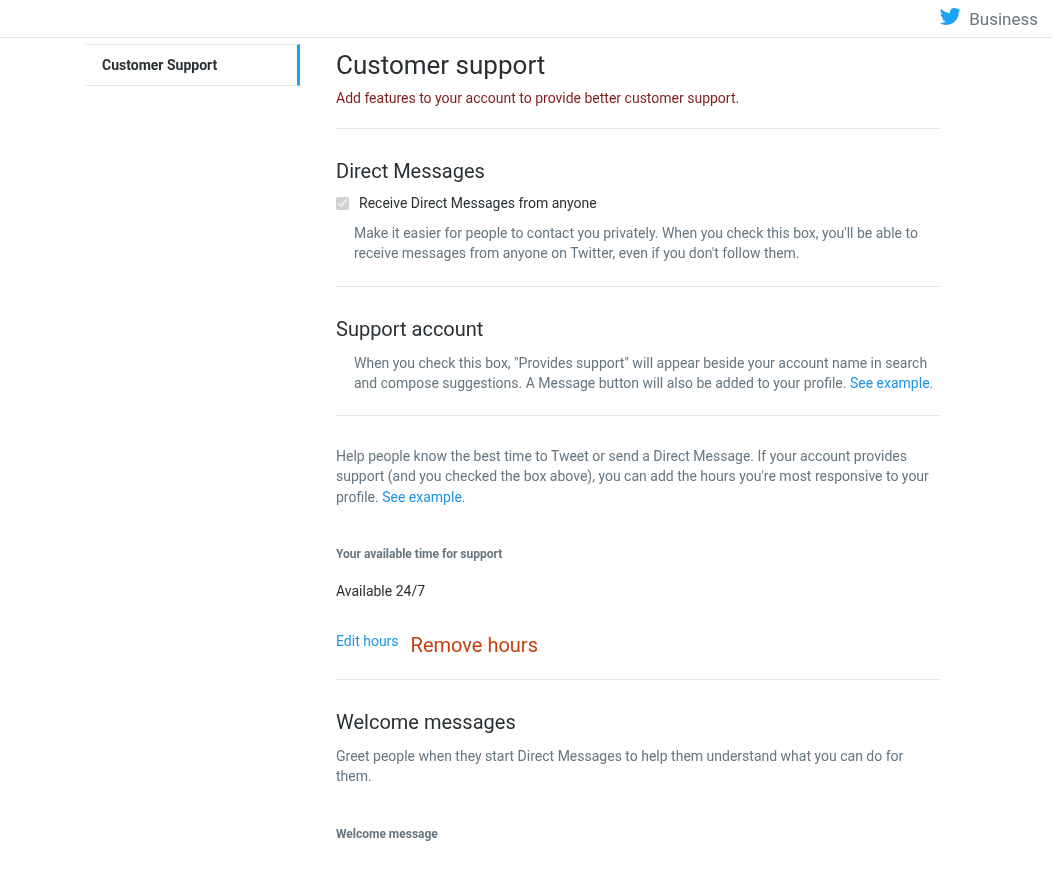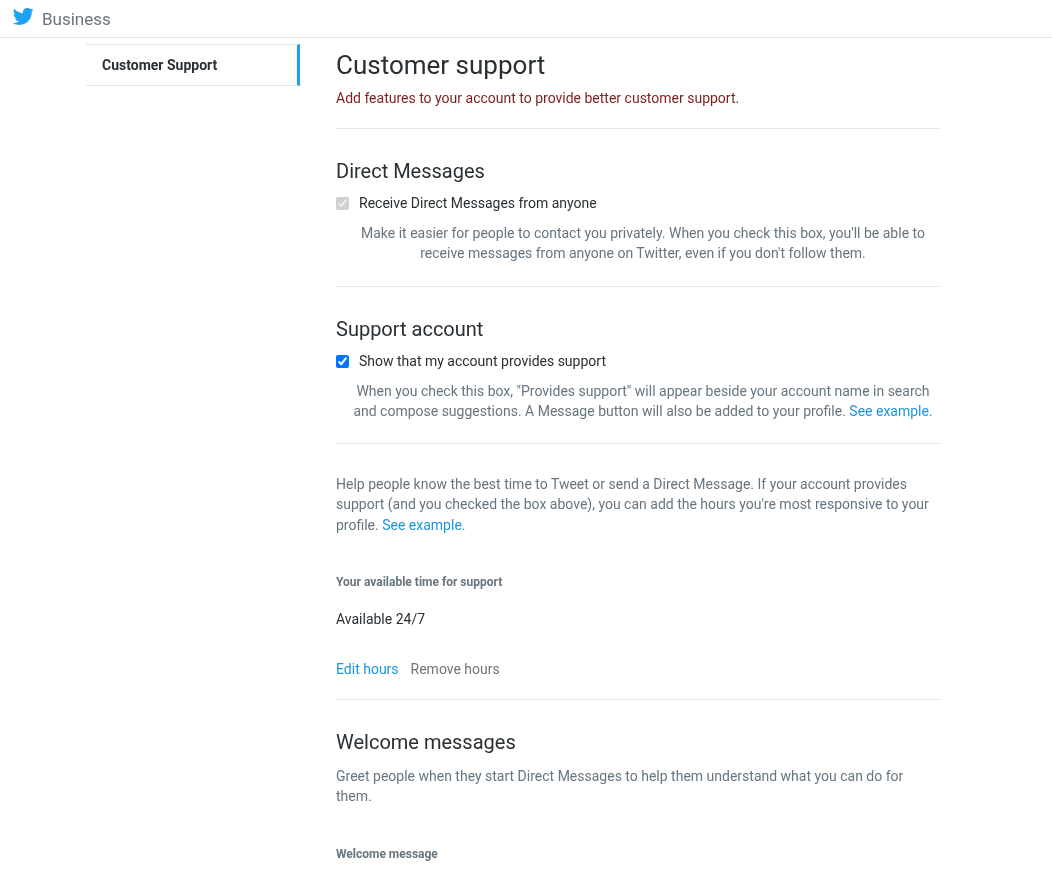--- a/index.html
+++ b/index.html
@@ -8,21 +8,21 @@
     font-size: 14px;
     color: #292f33;
     background: #fff;
     width: 1052px;
   }
   .top-bar {
     height: 38px;
     border-bottom: 1px solid #e1e8ed;
     display: flex;
     align-items: center;
-    justify-content: flex-start;
+    justify-content: flex-end;
     padding: 0 14px 0 12px;
   }
   .brand { display: flex; align-items: center; gap: 8px; }
   .brand-text { color: #66757f; font-size: 17px; }
   .user-block { display: flex; align-items: center; gap: 10px; }
   .user-name { color: #292f33; font-size: 14px; }
   .avatar {
     width: 28px; height: 28px; border-radius: 3px;
     background: linear-gradient(135deg,#bbb 0%,#777 40%,#ccc 60%,#888 100%);
     border: 1px solid #ccc;
@@ -53,31 +53,31 @@
   }
   h1.page-title { font-size: 26px; font-weight: 400; color: #292f33; margin-bottom: 10px; }
   .page-sub { color: #7f1d1d; font-size: 14px; }
   .divider { margin: 22px 0 30px 0; border: 0; border-top: 1px solid #e1e8ed; }
   h2.section-title { font-size: 20px; font-weight: 400; color: #292f33; margin-bottom: 12px; }
   .check-row { display: flex; align-items: flex-start; gap: 10px; }
   .check-row input[type=checkbox] { margin-top: 2px; }
   .check-label { color: #292f33; font-size: 14px; }
   .help-text {
     color: #66757f; font-size: 14px; line-height: 1.45;
-    margin-top: 12px; margin-left: 10px; text-align: center;
+    margin-top: 12px; margin-left: 18px;
   }
   .section-desc {
     color: #66757f; font-size: 14px; line-height: 1.45; margin-top: 4px;
   }
   a.link { color: #1b95e0; text-decoration: none; cursor: pointer; }
   .sub-head { font-weight: 700; color: #66757f; font-size: 12px; margin-top: 40px; }
   .availability { color: #292f33; font-size: 14px; margin-top: 22px; }
   .action-row { margin-top: 34px; display: flex; gap: 12px; }
   .edit-link { color: #1b95e0; font-size: 14px; cursor: pointer; }
-  .remove-link { color: #737373; font-size: 14px; cursor: pointer; }
+  .remove-link { color: #c2410c; font-size: 20px; cursor: pointer; }
 </style>
 </head>
 <body>
 
 <div class="top-bar">
   <div class="brand">
     <span>
       <svg width="22" height="18" viewBox="0 0 24 20">
         <path fill="#1da1f2" d="M23.6 2.3c-.8.4-1.7.6-2.6.8.9-.6 1.7-1.5 2-2.5-.9.5-1.9.9-3 .1C19.1.6 17.9 0 16.6 0c-2.6 0-4.7 2.1-4.7 4.7 0 .4 0 .7.1 1.1C8 5.6 4.5 3.7 2.2.9c-.4.7-.6 1.5-.6 2.4 0 1.6.8 3.1 2.1 3.9-.8 0-1.5-.2-2.2-.6v.1c0 2.3 1.6 4.2 3.8 4.6-.4.1-.8.2-1.3.2-.3 0-.6 0-.9-.1.6 1.9 2.4 3.3 4.4 3.3-1.6 1.3-3.7 2-5.9 2-.4 0-.8 0-1.1-.1 2.1 1.4 4.7 2.2 7.4 2.2 8.9 0 13.8-7.4 13.8-13.8v-.6c.9-.7 1.7-1.5 2.4-2.5z"></path>
       </svg>
@@ -100,24 +100,20 @@
 
     <h2 class="section-title">Direct Messages</h2>
     <div class="check-row">
       <input type="checkbox" checked="" disabled="" style="">
       <label class="check-label">Receive Direct Messages from anyone</label>
     </div>
     <div class="help-text">Make it easier for people to contact you privately. When you check this box, you'll be able to receive messages from anyone on Twitter, even if you don't follow them.</div>
     <hr class="divider">
 
     <h2 class="section-title">Support account</h2>
-    <div class="check-row">
-      <input type="checkbox" checked="" style="">
-      <label class="check-label">Show that my account provides support</label>
-    </div>
     <div class="help-text">
       <span>When you check this box, "Provides support" will appear beside your account name in search and compose suggestions. A Message button will also be added to your profile. </span><a class="link">See example.</a>
     </div>
     <hr class="divider">
 
     <div class="section-desc">
       <span>Help people know the best time to Tweet or send a Direct Message. If your account provides support (and you checked the box above), you can add the hours you're most responsive to your profile. </span><a class="link">See example.</a>
     </div>
     <div class="sub-head">Your available time for support</div>
     <div class="availability">Available 24/7</div>

